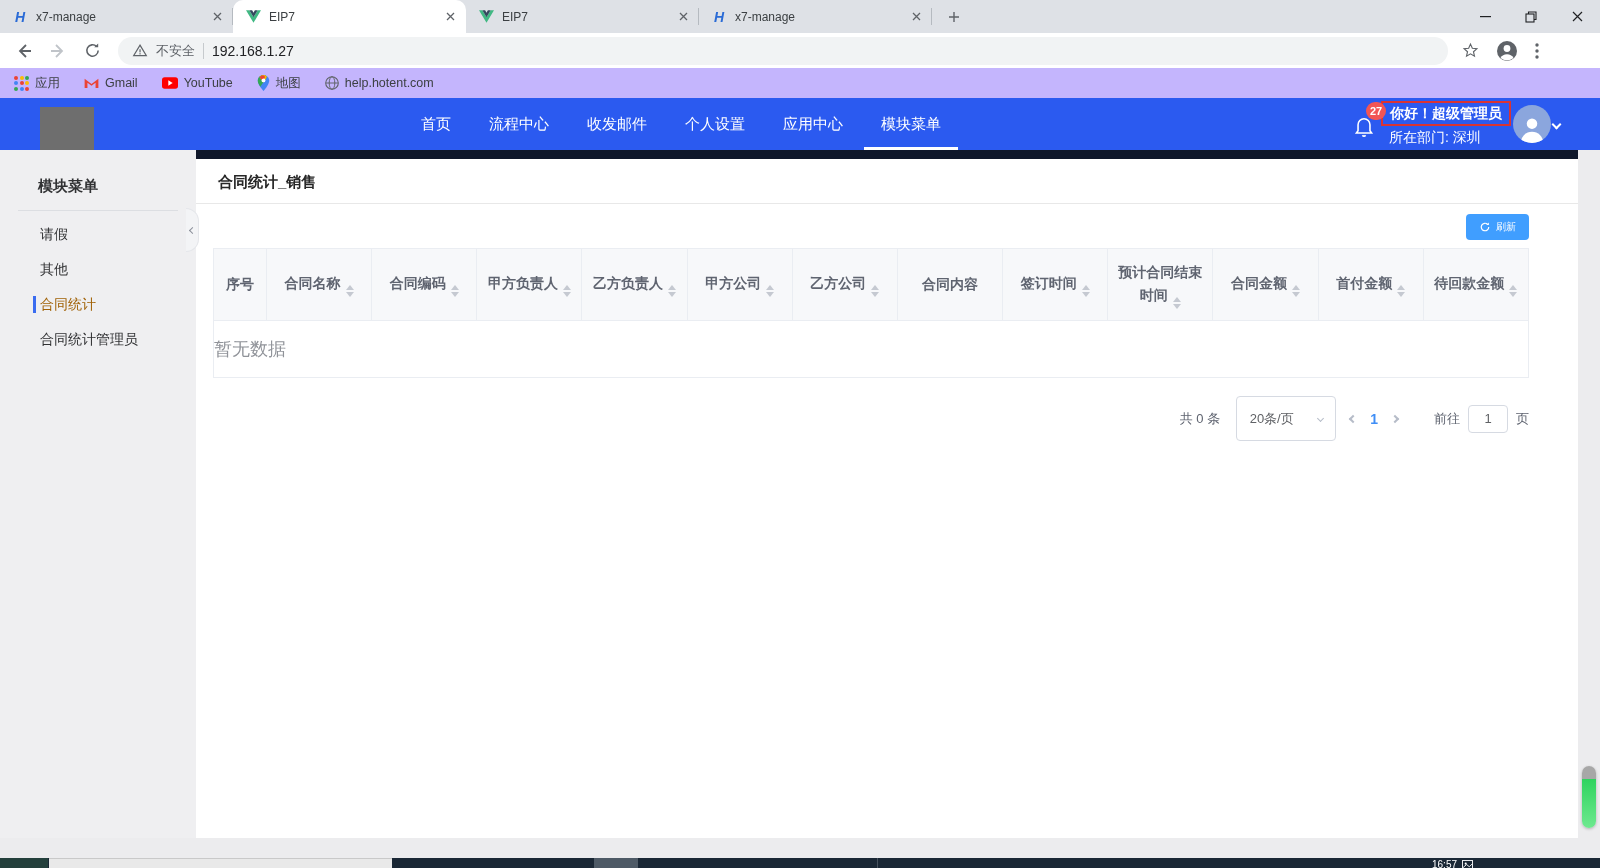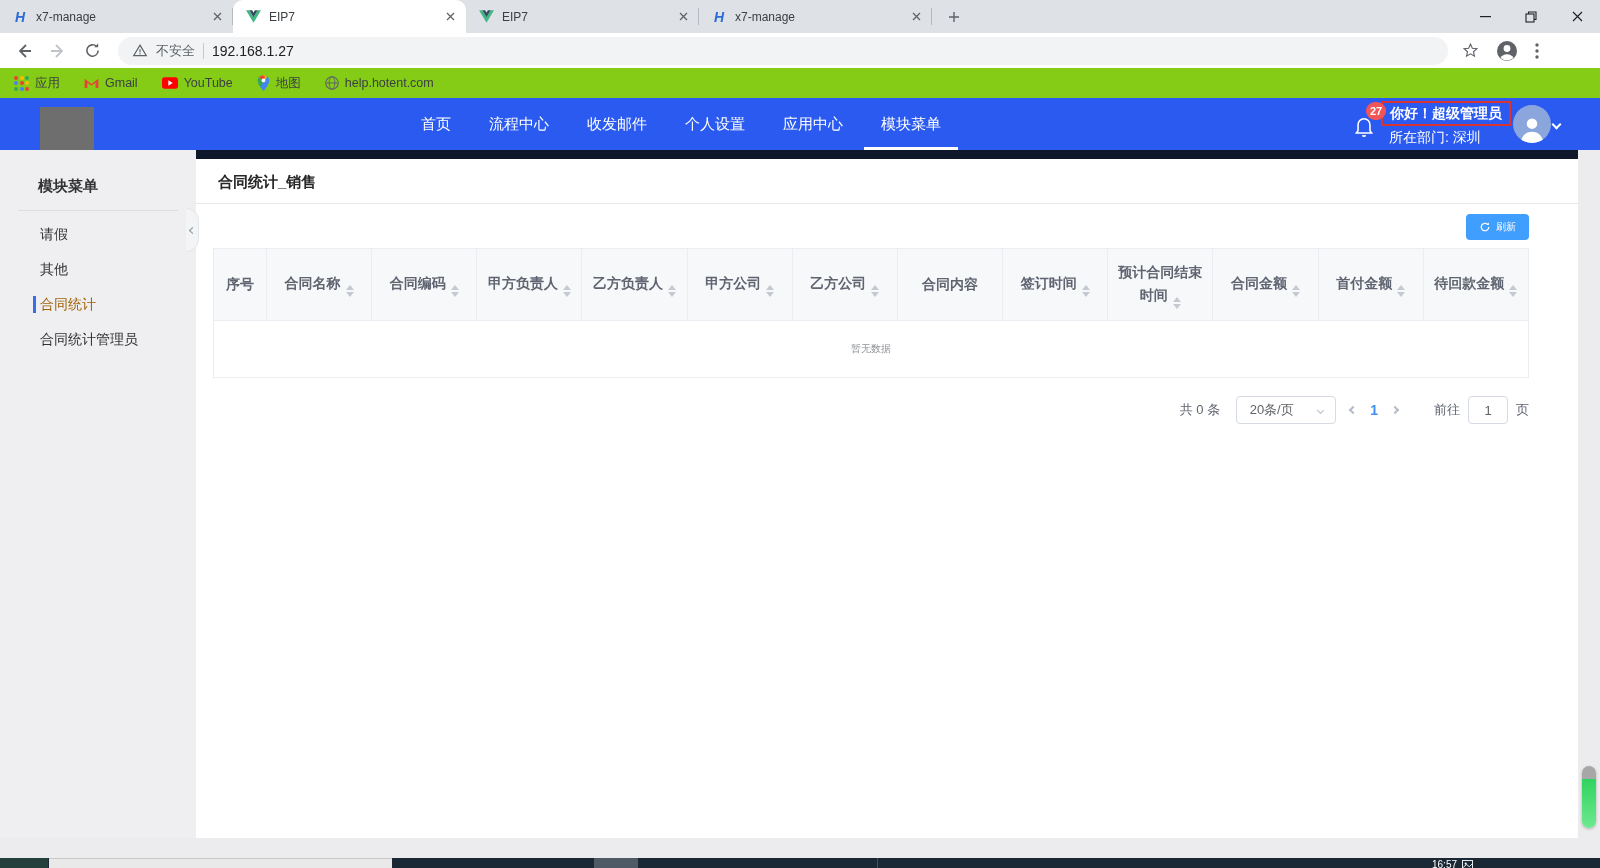--- a/index.html
+++ b/index.html
@@ -23,21 +23,21 @@
   
   .toolbar { position:relative; height:35px; background:#fff; display:flex; align-items:center; padding-left:10px; }
   .nav-icon { width:28px; height:28px; display:flex; align-items:center; justify-content:center; margin-right:6px; cursor:pointer; border-radius:50%; }
   .omnibox { height:28px; background:#f1f3f4; border-radius:14px; flex:1; margin:0 14px 0 6px; max-width:1330px; display:flex; align-items:center; padding:0 14px; gap:8px; }
   .omni-sec { font-size:13px; color:#5f6368; }
   .omni-divider { width:1px; height:16px; background:#c6cacd; }
   .omni-url { font-size:14px; color:#202124; }
   .toolbar-right { display:flex; align-items:center; gap:16px; padding-right:16px; }
 
   
-  .bookmarks { height:30px; background:#84cc16; display:flex; align-items:center; padding-left:14px; gap:24px; }
+  .bookmarks { height:30px; background:#c4b5fd; display:flex; align-items:center; padding-left:14px; gap:24px; }
   .bookmark { display:flex; align-items:center; gap:6px; cursor:pointer; }
   .bookmark span.bm-label { font-size:12.5px; color:#3c4043; }
   .dotgrid { display:grid; grid-template-columns:repeat(3,4px); grid-gap:1.5px; }
   .dotgrid i { width:4px; height:4px; border-radius:50%; display:block; }
 
   
   .app-header { position:relative; height:52px; background:#2b5af0; }
   .app-logo { position:absolute; left:40px; bottom:0; width:54px; height:43px; background:#6e6e6e; }
   .app-nav { position:absolute; left:404px; top:0; height:52px; display:flex; gap:4px; }
   .app-nav .nav-item { position:relative; padding:0 17px; line-height:52px; color:#fff; font-size:15px; cursor:pointer; white-space:nowrap; }
@@ -76,29 +76,29 @@
   .title-band { height:45px; border-bottom:1px solid #e8e8e8; }
   .page-title { padding-left:22px; line-height:45px; font-size:15px; font-weight:700; color:#262626; }
   .panel-content { padding:0 49px 0 17px; }
   .refresh-row { margin-top:10px; display:flex; justify-content:flex-end; }
   .refresh-btn { height:26px; background:#409eff; border:none; border-radius:4px; color:#fff; font-size:10px; display:flex; align-items:center; gap:5px; padding:0 13px; cursor:pointer; }
 
   
   table.data-table { width:100%; margin-top:8px; border-collapse:collapse; table-layout:fixed; }
   .data-table th { background:#f7f8fa; border:1px solid #eaedf2; font-size:14px; font-weight:700; color:#5f6470; text-align:center; padding:8px 5px; line-height:23px; height:72px; cursor:pointer; }
   .data-table th.plain { cursor:default; }
-  .data-table td.empty-cell { border:1px solid #eaedf2; border-top:none; height:57px; text-align:center; color:#909399; font-size:10px; }
+  .data-table td.empty-cell { border:1px solid #eaedf2; border-top:none; height:57px; text-align:left; color:#909399; font-size:18px; }
   .sort-carets { display:inline-flex; flex-direction:column; gap:2px; margin-left:5px; vertical-align:-2px; }
   .caret-up { width:0; height:0; border-left:4px solid transparent; border-right:4px solid transparent; border-bottom:5px solid #c5c9d1; }
   .caret-down { width:0; height:0; border-left:4px solid transparent; border-right:4px solid transparent; border-top:5px solid #c5c9d1; }
 
   
   .pagination { margin-top:18px; display:flex; justify-content:flex-end; align-items:center; font-size:13px; color:#5f6470; }
   .pg-total { margin-right:16px; }
-  .pg-select { width:100px; height:28px; border:1px solid #d6dae2; border-radius:4px; display:flex; align-items:center; justify-content:center; gap:24px; color:#606266; cursor:pointer; background:#fff; }
+  .pg-select { width:100px; height:45px; border:1px solid #d6dae2; border-radius:4px; display:flex; align-items:center; justify-content:center; gap:24px; color:#606266; cursor:pointer; background:#fff; }
   .pg-select .chev { border-color:#b6bcc8; width:5px; height:5px; border-width:1.5px; }
   .pg-arrow { margin:0 14px; display:flex; align-items:center; cursor:pointer; }
   .pg-arrow .chev { border-color:#b6bcc8; width:6px; height:6px; border-width:2px; }
   .pg-current { color:#3f8ef6; font-size:14px; font-weight:600; cursor:pointer; }
   .pg-goto-label { margin:0 8px 0 22px; }
   .pg-input { width:40px; height:28px; border:1px solid #d6dae2; border-radius:4px; text-align:center; font-size:13px; color:#606266; outline:none; }
   .pg-suffix { margin-left:8px; }
 
   
   .page-strip { height:20px; background:#ececee; }

